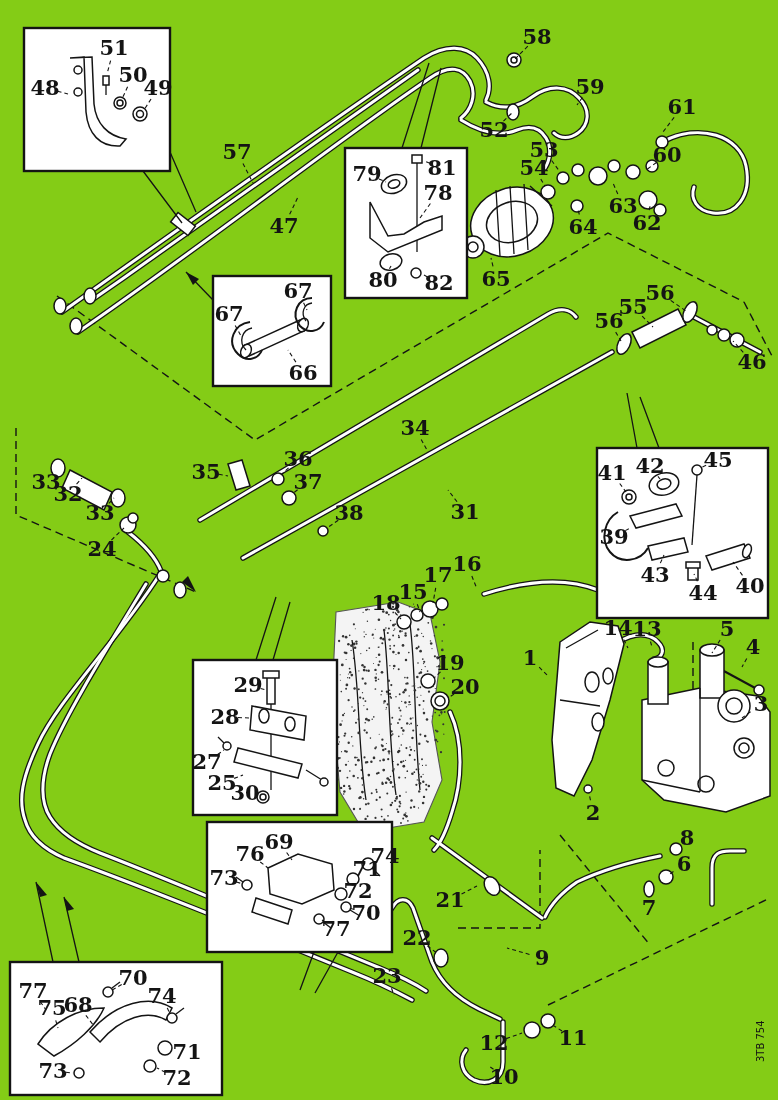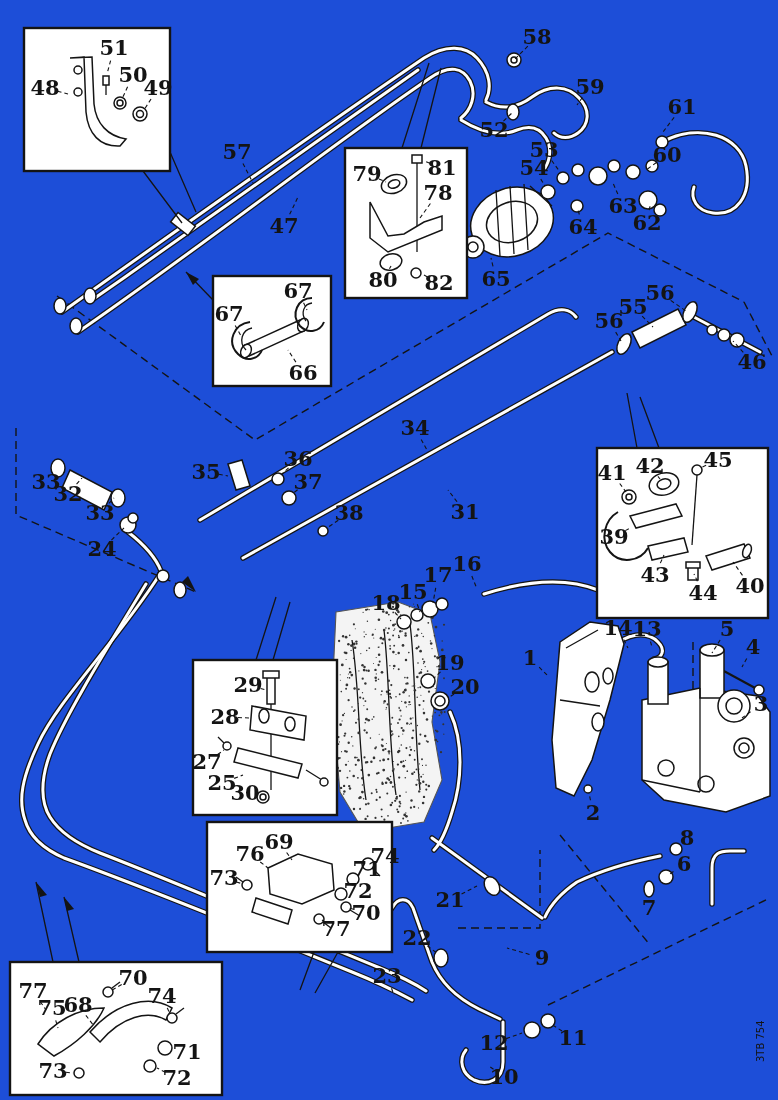--- a/index.html
+++ b/index.html
@@ -1,16 +1,16 @@
 <!DOCTYPE html>
 <html><head>
 <meta charset="utf-8">
 <style>
   html,body{margin:0;padding:0;background:#ffffff}
-  .stage{width:778px;height:1100px;position:relative;background:#1d4ed8;overflow:hidden}
+  .stage{width:778px;height:1100px;position:relative;background:#84cc16;overflow:hidden}
   .lbl{font:700 21px "DejaVu Serif", serif;fill:#141414;text-anchor:middle}
   .figid{font:400 10px "DejaVu Sans", sans-serif;fill:#141414}
   .pipe{stroke:#141414;stroke-width:5.5;fill:none;stroke-linecap:round;stroke-linejoin:round}
   .pipe-in{stroke:#ffffff;stroke-width:3;fill:none;stroke-linecap:round;stroke-linejoin:round}
   .thin{stroke:#141414;stroke-width:1.3;fill:none}
   .t2{stroke:#141414;stroke-width:2;fill:none}
   .dash{stroke:#141414;stroke-width:1.4;fill:none;stroke-dasharray:8 5}
   .box{fill:#ffffff;stroke:#141414;stroke-width:2.4}
   .part{fill:#ffffff;stroke:#141414;stroke-width:1.5}
   .ink{fill:#141414}

